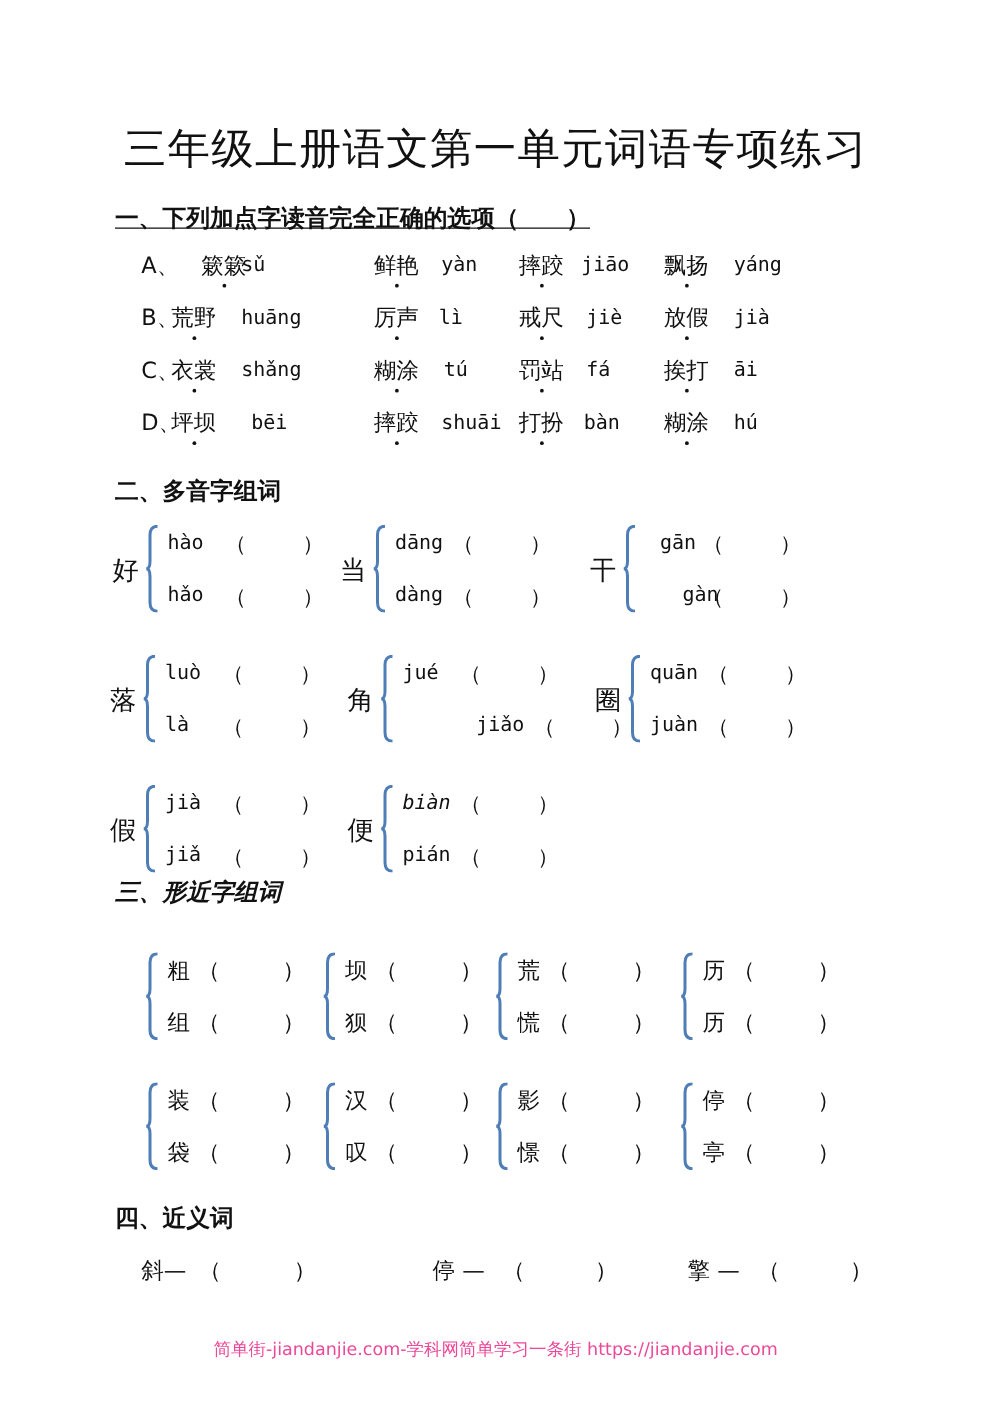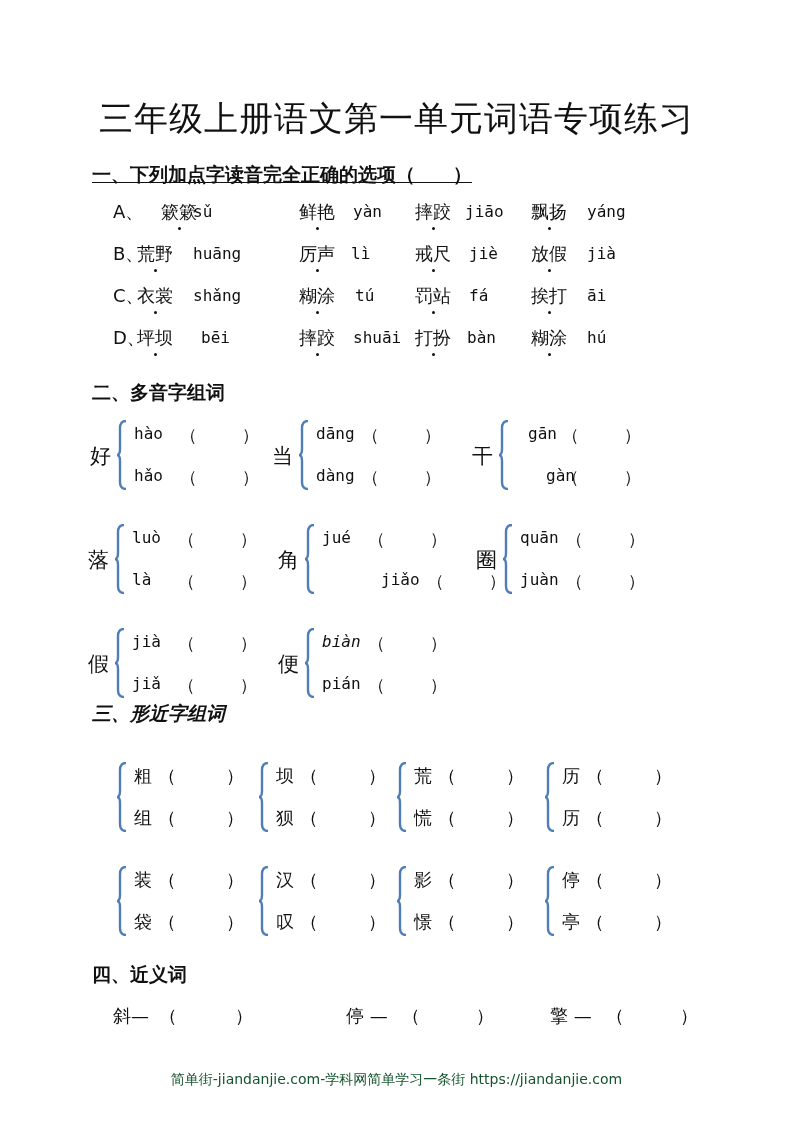--- a/index.html
+++ b/index.html
@@ -23,21 +23,21 @@
   }
   .brace-group { position: absolute; }
   .brace {
     position: absolute; width: 10px; color: #4f7db5;
   }
   .big-char { position: absolute; font-size: 21px; }
   .line { position: absolute; font-size: 17px; white-space: nowrap; }
   .line .paren { position: absolute; top: 0; }
   .footer {
     left: 0; width: 793px; top: 1071px; text-align: center;
-    font-size: 14px; color: #14532d;
+    font-size: 14px; color: #ec4899;
   }
 </style>
 </head>
 <body>
 
 <div class="abs title">三年级上册语文第一单元词语专项练习</div>
 
 <div class="abs sec-head" style="left:92px; top:162px;text-decoration:underline;">一、下列加点字读音完全正确的选项（　　）</div>
 <div id="q1">
     <div class="abs q1-row" style="top:200px; height:24px; width:520px;">

